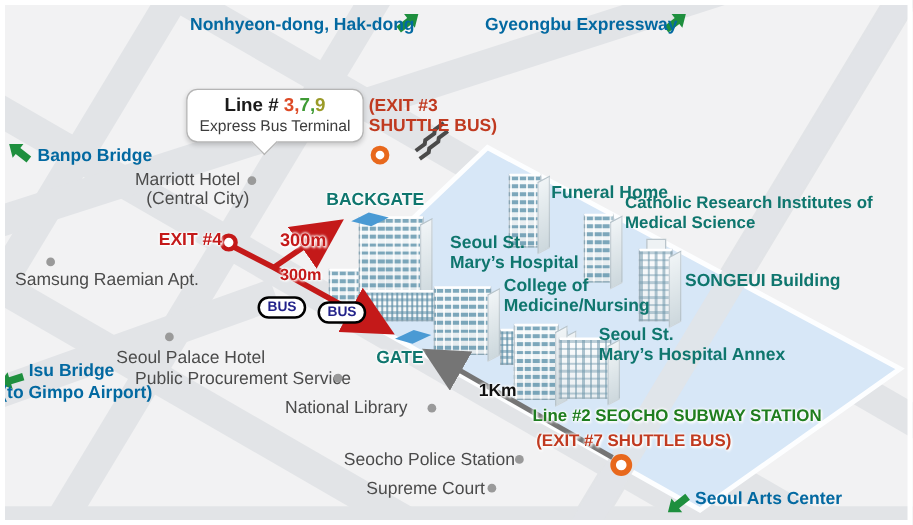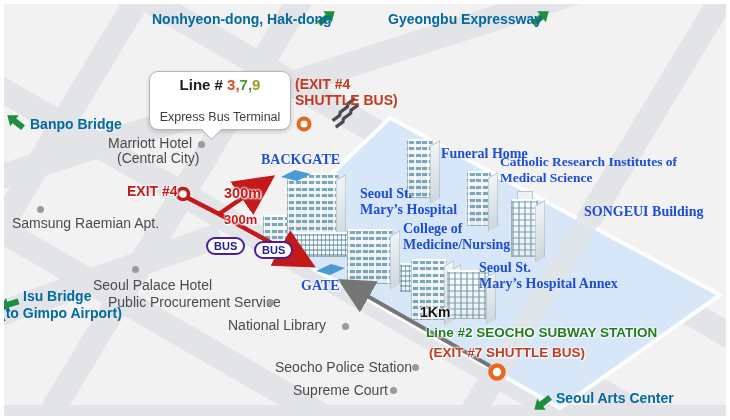--- a/index.html
+++ b/index.html
@@ -3,32 +3,32 @@
 <meta charset="utf-8">
 <style>
   html,body{margin:0;padding:0;background:#fff;}
   .stage{position:relative;width:730px;height:420px;background:#f2f2f3;overflow:hidden;
          font-family:"Liberation Sans", sans-serif;}
   .stage::after{content:"";position:absolute;inset:0;border:4px solid #fff;pointer-events:none;z-index:9;}
   svg.layer{position:absolute;left:0;top:0;z-index:0;}
   svg.over{position:absolute;left:0;top:0;z-index:3;}
   .lbl{position:absolute;font-size:14px;line-height:1.12;color:#4b4b4b;white-space:nowrap;z-index:4;}
   .b{font-weight:bold;}
-  .navy{color:#1d4ed8;font-weight:bold;font-family:Liberation Serif, serif;}
+  .navy{color:#0f766e;font-weight:bold;}
   .green{color:#0369a1;font-weight:bold;}
   .dkgreen{color:#1f7d1f;font-weight:bold;padding-left:41px;}
   .red{color:#c41919;font-weight:bold;}
   .brick{color:#c03a20;font-weight:bold;}
   .halo{text-shadow:0 0 2px #fff,0 0 2px #fff,0 0 3px #fff,1px 1px 2px #fff;}
   .dot{position:absolute;width:7px;height:7px;border-radius:50%;background:#9a9a9a;z-index:4;}
   
   .bubble{position:absolute;left:149px;top:71px;width:132px;background:#fff;border:1.5px solid #b5b5b5;
           border-radius:9px;box-shadow:0 2px 4px rgba(0,0,0,.18);padding:4px 4px 5px;text-align:center;z-index:5;}
   .bubble .l1{font-size:15px;font-weight:bold;color:#1b1b1b;}
-  .bubble .l2{font-size:12.5px;color:#3d3d3d;margin-top:17px;}
+  .bubble .l2{font-size:12.5px;color:#3d3d3d;margin-top:1px;}
   .bubble .tail{position:absolute;left:54px;bottom:-8px;width:14px;height:14px;background:#fff;
           border-right:1.5px solid #b5b5b5;border-bottom:1.5px solid #b5b5b5;transform:rotate(45deg);}
   .n3{color:#dd4a26;} .n7{color:#3f9b35;} .n9{color:#9a9a28;}
   
   .bld{position:absolute;z-index:2;border:1px solid rgba(150,165,175,.55);border-top:2px solid #fff;
        background:
         repeating-linear-gradient(90deg, rgba(255,255,255,.8) 0 1.5px, rgba(255,255,255,0) 1.5px 6.5px),
         repeating-linear-gradient(180deg, rgba(96,148,172,.8) 0 3px, rgba(244,248,250,.25) 3px 6.5px),
         linear-gradient(180deg,#f7fafb,#dce4e8);}
   .bld::before{content:"";position:absolute;top:2px;bottom:-4px;right:-8px;width:8px;
@@ -37,21 +37,21 @@
   .dense{background:
         repeating-linear-gradient(90deg, rgba(90,140,165,.7) 0 1.5px, rgba(255,255,255,0) 1.5px 4px),
         repeating-linear-gradient(180deg, rgba(90,140,165,.5) 0 2px, rgba(255,255,255,.6) 2px 5px),
         linear-gradient(180deg,#f6f9fa,#e2e9ec);}
   .lite{background:
         repeating-linear-gradient(90deg, rgba(110,150,170,.55) 0 2px, rgba(255,255,255,0) 2px 6px),
         repeating-linear-gradient(180deg, rgba(110,150,170,.45) 0 2px, rgba(255,255,255,0) 2px 6px),
         linear-gradient(180deg,#fbfcfd,#e9eef1);}
   .pent{position:absolute;z-index:2;background:#eef2f4;border:1px solid rgba(150,165,175,.6);}
   
-  .pill{position:absolute;z-index:5;background:#fff;border:2px solid #4c1d95;border-radius:10px;
+  .pill{position:absolute;z-index:5;background:#fff;border:2px solid #000000;border-radius:10px;
         padding:0 6px;font-size:11px;font-weight:bold;color:#22228a;line-height:14px;}
 </style>
 </head>
 <body>
 
 <div class="stage">
 
   <svg class="layer" width="730" height="420" viewBox="0 0 730 420">
     <g stroke="#e2e4e7" stroke-width="25">
       <line x1="-60" y1="-120" x2="820" y2="388"></line>
@@ -133,38 +133,38 @@
     <div class="tail"></div>
   </div>
 
   <div class="lbl green" style="left:152px;top:12px;">Nonhyeon-dong, Hak-dong</div>
   <div class="lbl green" style="left:388px;top:12px;">Gyeongbu Expressway</div>
   <div class="lbl green" style="left:30px;top:117px;">Banpo Bridge</div>
   <div class="lbl green" style="left:23px;top:289px;">Isu Bridge</div>
   <div class="lbl green" style="left:1px;top:306px;">(to Gimpo Airport)</div>
   <div class="lbl green" style="left:556px;top:391px;">Seoul Arts Center</div>
 
-  <div class="lbl brick" style="left:295px;top:77px;">(EXIT #4</div>
+  <div class="lbl brick" style="left:295px;top:77px;">(EXIT #3</div>
   <div class="lbl brick" style="left:295px;top:93px;">SHUTTLE BUS)</div>
   <div class="lbl red halo" style="left:127px;top:184px;">EXIT #4</div>
   <div class="lbl red halo" style="left:224px;top:185px;font-size:14.5px;">300m</div>
   <div class="lbl red halo" style="left:224px;top:213px;font-size:13px;">300m</div>
 
   <div class="pill" style="left:206px;top:237px;">BUS</div>
   <div class="pill" style="left:254px;top:241px;">BUS</div>
 
   <div class="lbl navy halo" style="left:261px;top:152px;">BACKGATE</div>
   <div class="lbl navy halo" style="left:301px;top:278px;">GATE</div>
 
   <div class="lbl navy" style="left:441px;top:146px;">Funeral Home</div>
   <div class="lbl navy" style="left:360px;top:186px;">Seoul St.</div>
   <div class="lbl navy" style="left:360px;top:202px;">Mary’s Hospital</div>
   <div class="lbl navy" style="left:500px;top:154px;font-size:13.5px;">Catholic Research Institutes of</div>
   <div class="lbl navy" style="left:500px;top:170px;font-size:13.5px;">Medical Science</div>
-  <div class="lbl navy" style="left:548px;top:204px;margin-left:36px;">SONGEUI Building</div>
+  <div class="lbl navy" style="left:548px;top:217px;">SONGEUI Building</div>
   <div class="lbl navy" style="left:403px;top:221px;">College of</div>
   <div class="lbl navy" style="left:403px;top:237px;">Medicine/Nursing</div>
   <div class="lbl navy" style="left:479px;top:260px;">Seoul St.</div>
   <div class="lbl navy" style="left:479px;top:276px;">Mary’s Hospital Annex</div>
 
   <div class="lbl" style="left:108px;top:136px;">Marriott Hotel</div>
   <div class="lbl" style="left:117px;top:151px;">(Central City)</div>
   <div class="lbl" style="left:12px;top:216px;">Samsung Raemian Apt.</div>
   <div class="lbl" style="left:93px;top:278px;">Seoul Palace Hotel</div>
   <div class="lbl" style="left:108px;top:295px;">Public Procurement Service</div>
@@ -172,17 +172,17 @@
   <div class="lbl" style="left:275px;top:360px;">Seocho Police Station</div>
   <div class="lbl" style="left:293px;top:383px;">Supreme Court</div>
   <div class="dot" style="left:198px;top:141px;"></div>
   <div class="dot" style="left:37px;top:206px;"></div>
   <div class="dot" style="left:132px;top:266px;"></div>
   <div class="dot" style="left:267px;top:299px;"></div>
   <div class="dot" style="left:342px;top:323px;"></div>
   <div class="dot" style="left:412px;top:364px;"></div>
   <div class="dot" style="left:390px;top:387px;"></div>
 
-  <div class="lbl halo b" style="left:383px;top:305px;color:#111;margin-left:37px;">1Km</div>
+  <div class="lbl halo b" style="left:383px;top:305px;color:#111;">1Km</div>
   <div class="lbl dkgreen halo" style="left:385px;top:325px;font-size:13.5px;">Line #2 SEOCHO SUBWAY STATION</div>
   <div class="lbl brick halo" style="left:429px;top:345px;font-size:13.5px;">(EXIT #7 SHUTTLE BUS)</div>
 
 </div>
 
 </body></html>

